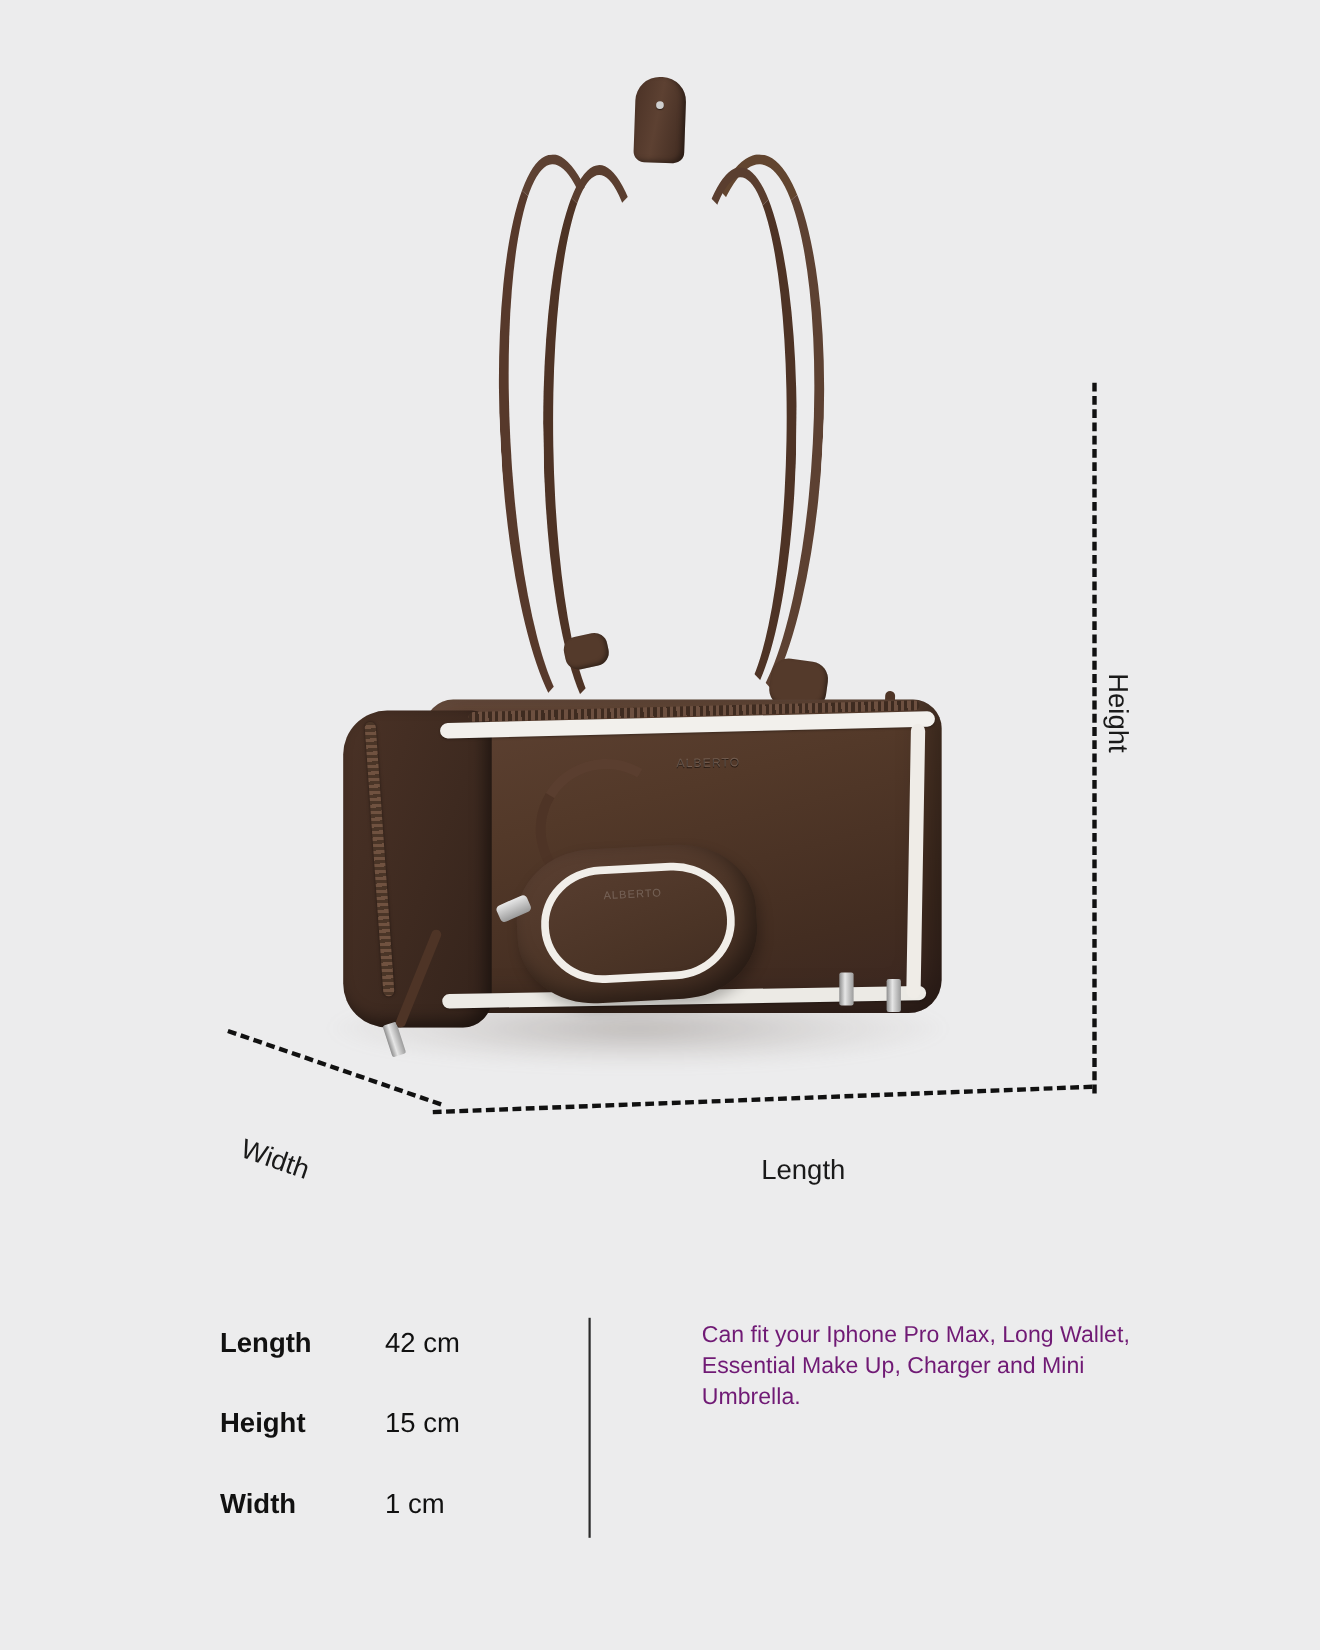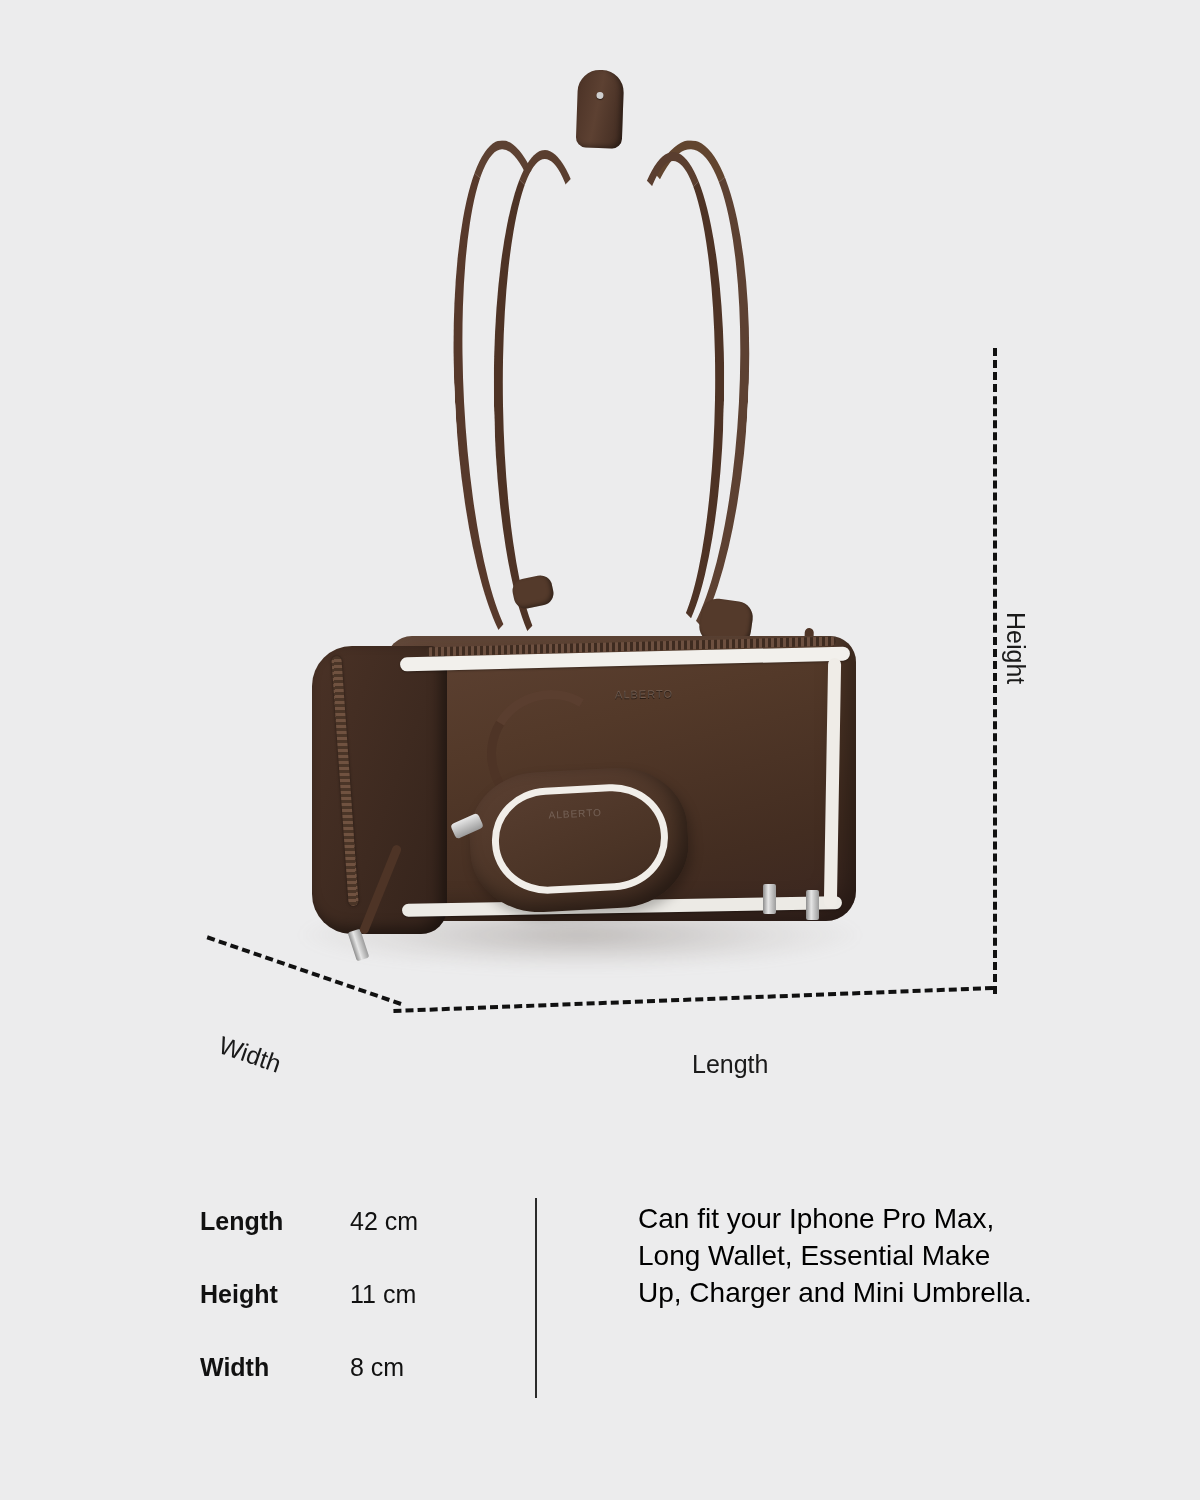--- a/index.html
+++ b/index.html
@@ -388,23 +388,23 @@
     top: 48px;
     width: 2px;
     height: 200px;
     background: #2b2b2b;
   }
   .fit-note {
     position: absolute;
     left: 638px;
     top: 50px;
     width: 400px;
-    font-size: 28px;
+    font-size: 21px;
     line-height: 1.33;
-    color: #000000;
+    color: #701a75;
   }
 </style>
 </head>
 <body>
 
 <div class="stage">
 
   <div class="floor-shadow"></div>
 
   <div class="strap-tab"></div>
@@ -456,26 +456,26 @@
 <div class="specs">
   <div class="spec-table">
 
     <div class="spec-row">
       <div class="spec-key">Length</div>
       <div class="spec-val">42 cm</div>
     </div>
 
     <div class="spec-row">
       <div class="spec-key">Height</div>
-      <div class="spec-val">11 cm</div>
+      <div class="spec-val">15 cm</div>
     </div>
 
     <div class="spec-row">
       <div class="spec-key">Width</div>
-      <div class="spec-val">8 cm</div>
+      <div class="spec-val">1 cm</div>
     </div>
 
   </div>
 
   <div class="divider"></div>
 
   <div class="fit-note">Can fit your Iphone Pro Max, Long Wallet, Essential Make Up, Charger and
 Mini Umbrella.</div>
 </div>
 

